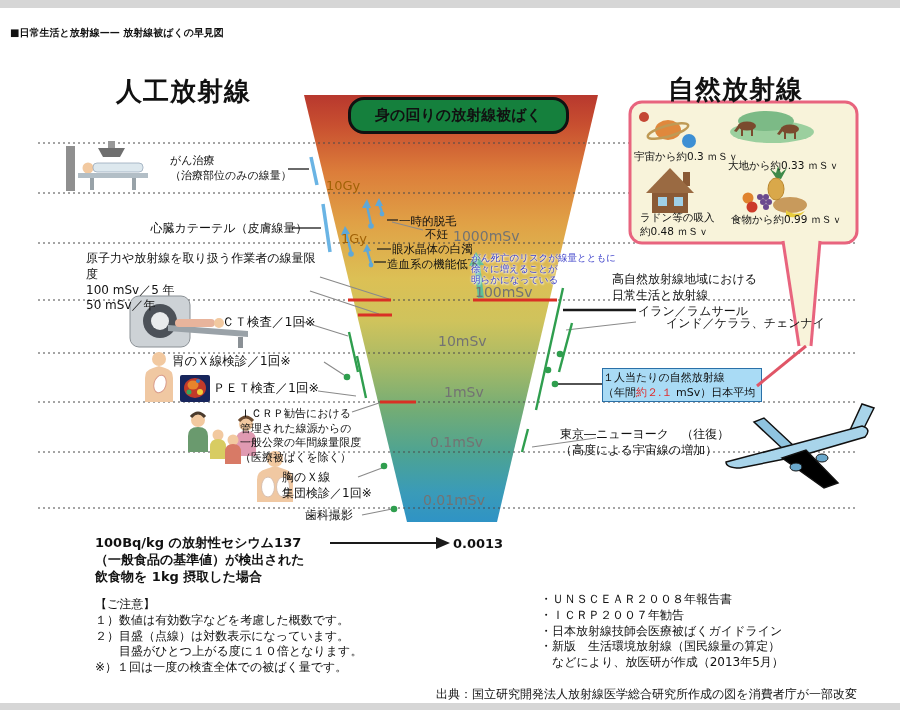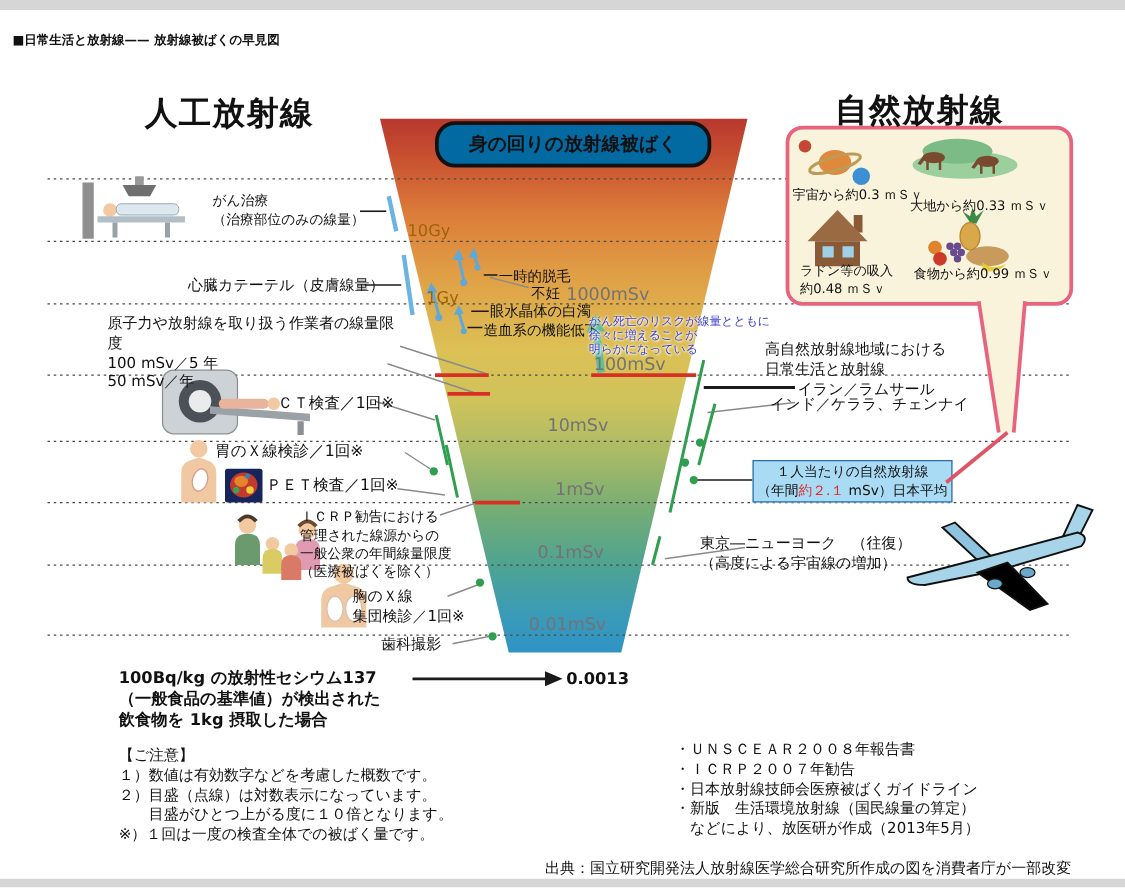--- a/index.html
+++ b/index.html
@@ -10,25 +10,25 @@
   #pointer{z-index:4;pointer-events:none;}
   .lbl{position:absolute;white-space:pre-line;font-size:12px;line-height:1.32;z-index:3;}
   .c{text-align:left}.r{text-align:center}.b{font-weight:bold}
   .s11{font-size:11px}.s105{font-size:10.5px}.s115{font-size:11.5px}.s125{font-size:12.5px}.s13{font-size:13px}
   .title{font-size:10px;font-weight:bold;}
   .h1{font-size:26px;font-weight:bold;letter-spacing:1px;}
   .green{color:#737373;font-size:14px;}
   .gyblue{color:#a16207;font-size:13px;}
   .risk{color:#3a3ec9;font-size:9.5px;line-height:1.18;
         text-shadow:0 0 2px #fff,0 0 2px #fff,1px 1px 2px #fff;padding-left:16px;}
-  .bubble{position:absolute;left:348px;top:97px;width:215px;height:31px;background:#0369a1;
+  .bubble{position:absolute;left:348px;top:97px;width:215px;height:31px;background:#15803d;
           border:3px solid #111;border-radius:16px;z-index:3;display:flex;align-items:center;
           justify-content:center;font-size:15px;font-weight:bold;}
   .percapita{position:absolute;left:602px;top:368px;width:160px;height:34px;background:#a9dbf5;
-             border:1px solid #2a70a8;z-index:2;text-align:center;font-size:11px;line-height:1.4;
+             border:1px solid #2a70a8;z-index:2;font-size:11px;line-height:1.4;
              padding-top:1px;box-sizing:border-box;}
   .red{color:#e02a2a;}
 </style>
 </head>
 <body>
 
 <div class="bar" style="top:0;height:8px"></div>
 <div class="bar" style="top:703px;height:7px"></div>
 
 <svg class="layer" width="900" height="710" viewBox="0 0 900 710">
@@ -294,21 +294,21 @@
 明らかになっている</div>
 
 <div class="lbl s105" style="left:634px;top:150px">宇宙から約0.3 ｍＳｖ</div>
 <div class="lbl s105" style="left:728px;top:159px">大地から約0.33 ｍＳｖ</div>
 <div class="lbl s105" style="left:640px;top:211px">ラドン等の吸入
 約0.48 ｍＳｖ</div>
 <div class="lbl s105" style="left:731px;top:213px">食物から約0.99 ｍＳｖ</div>
 <div class="lbl c" style="left:612px;top:272px;width:152px">高自然放射線地域における
 日常生活と放射線</div>
 <div class="lbl" style="left:638px;top:304px">イラン／ラムサール</div>
-<div class="lbl" style="left:616px;top:316px">インド／ケララ、チェンナイ</div>
+<div class="lbl" style="left:666px;top:316px">インド／ケララ、チェンナイ</div>
 <div class="lbl" style="left:560px;top:427px">東京―ニューヨーク　（往復）
 （高度による宇宙線の増加）</div>
 
 <div class="percapita">
   <div>１人当たりの自然放射線</div>
   <div><span>（年間</span><span class="red">約２.１</span><span> mSv）日本平均</span></div>
 </div>
 
 <div class="lbl" style="left:95px;top:597px">【ご注意】
 １）数値は有効数字などを考慮した概数です。

